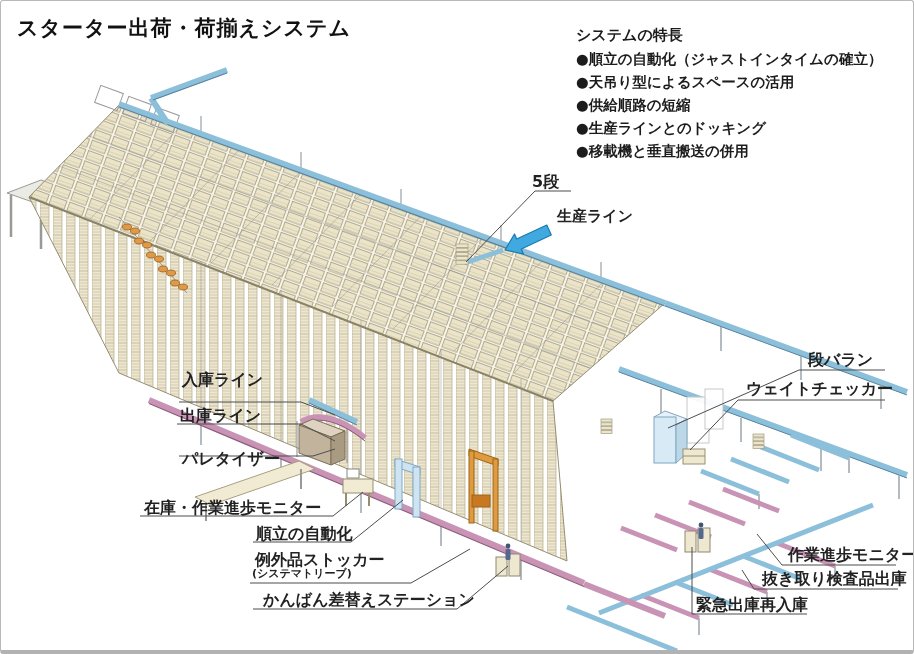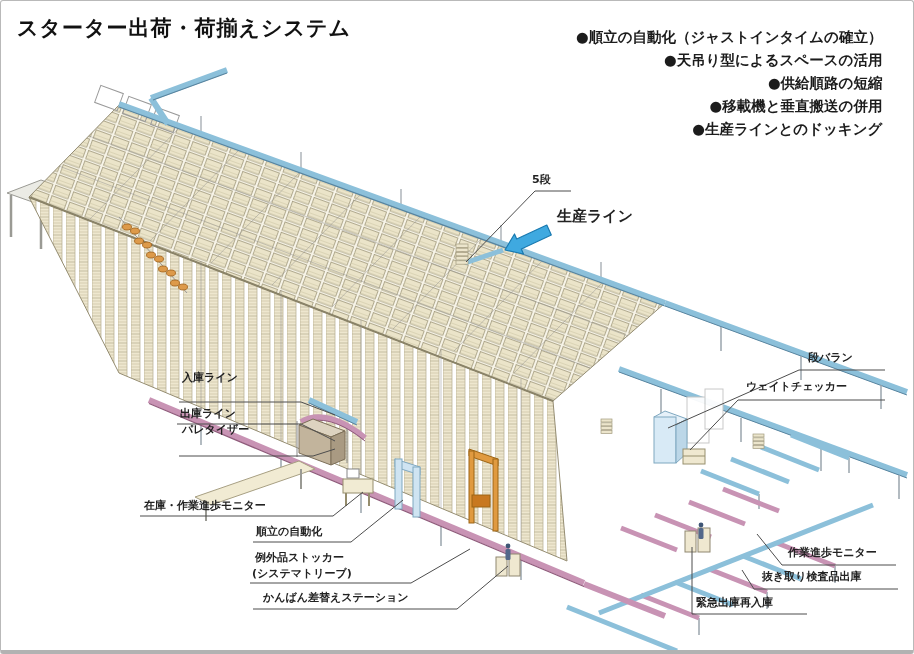--- a/index.html
+++ b/index.html
@@ -7,27 +7,27 @@
     position:relative;width:914px;height:654px;background:#ffffff;
     border:1px solid #b9b9b9;border-bottom:4px solid #b2b2b2;border-radius:3px;
     box-sizing:border-box;overflow:hidden;
     font-family:"DejaVu Sans","Liberation Sans",sans-serif;color:#1c1c1c;
   }
   #art{position:absolute;left:0;top:0;width:914px;height:654px;}
   .txt{position:absolute;white-space:nowrap;text-align:center;}
   #title{left:16px;top:13px;font-size:21px;font-weight:bold;letter-spacing:1px;color:#111;}
   #features{position:absolute;left:575px;top:25px;}
   #features .heading{font-size:15px;font-weight:bold;margin-bottom:3px;}
-  #features .item{font-size:14.5px;font-weight:bold;line-height:23px;text-align:right;}
-  .lbl{position:absolute;font-size:11px;font-weight:600;color:#222;white-space:nowrap;}
+  #features .item{font-size:14.5px;font-weight:bold;line-height:23px;}
+  .lbl{position:absolute;font-size:16px;font-weight:600;color:#222;white-space:nowrap;}
   #lbl-tier5{left:531px;top:171px;}
   #lbl-production-line{left:556px;top:206px;font-size:15px;}
   #lbl-inbound{left:181px;top:369px;}
   #lbl-outbound{left:179px;top:405px;}
-  #lbl-palletizer{left:181px;top:421px;}
+  #lbl-palletizer{left:181px;top:448px;}
   #lbl-monitor{left:143px;top:497px;}
   #lbl-auto-stacker{left:255px;top:523px;}
   #lbl-exception{left:254px;top:549px;}
   #lbl-exception-note{left:251px;top:565px;font-size:11px;}
   #lbl-kanban{left:256px;top:589px;margin-left:6px;}
   #lbl-destacker{left:807px;top:349px;}
   #lbl-weight{left:745px;top:378px;}
   #lbl-reject{left:787px;top:544px;}
   #lbl-sampling{left:761px;top:568px;}
   #lbl-emergency{left:695px;top:594px;}
@@ -276,25 +276,26 @@
       <polyline points="884,399 737,399 689,449"></polyline>
       <polyline points="895,564 781,564 756,533"></polyline>
       <polyline points="897,588 753,588 741,569"></polyline>
       <polyline points="806,613 691,613 691,546"></polyline>
     </g>
   </svg>
 
   <div id="title" class="txt">スターター出荷・荷揃えシステム</div>
 
   <div id="features">
+    <div class="heading">システムの特長</div>
     <div class="item">●順立の自動化（ジャストインタイムの確立）</div>
     <div class="item">●天吊り型によるスペースの活用</div>
     <div class="item">●供給順路の短縮</div>
+    <div class="item">●生産ラインとのドッキング</div>
     <div class="item">●移載機と垂直搬送の併用</div>
-    <div class="item">●生産ラインとのドッキング</div>
   </div>
 
   <div id="lbl-tier5" class="lbl">5段</div>
   <div id="lbl-production-line" class="lbl">生産ライン</div>
   <div id="lbl-inbound" class="lbl">入庫ライン</div>
   <div id="lbl-outbound" class="lbl">出庫ライン</div>
   <div id="lbl-palletizer" class="lbl">パレタイザー</div>
   <div id="lbl-monitor" class="lbl">在庫・作業進歩モニター</div>
   <div id="lbl-auto-stacker" class="lbl">順立の自動化</div>
   <div id="lbl-exception" class="lbl">例外品ストッカー</div>

